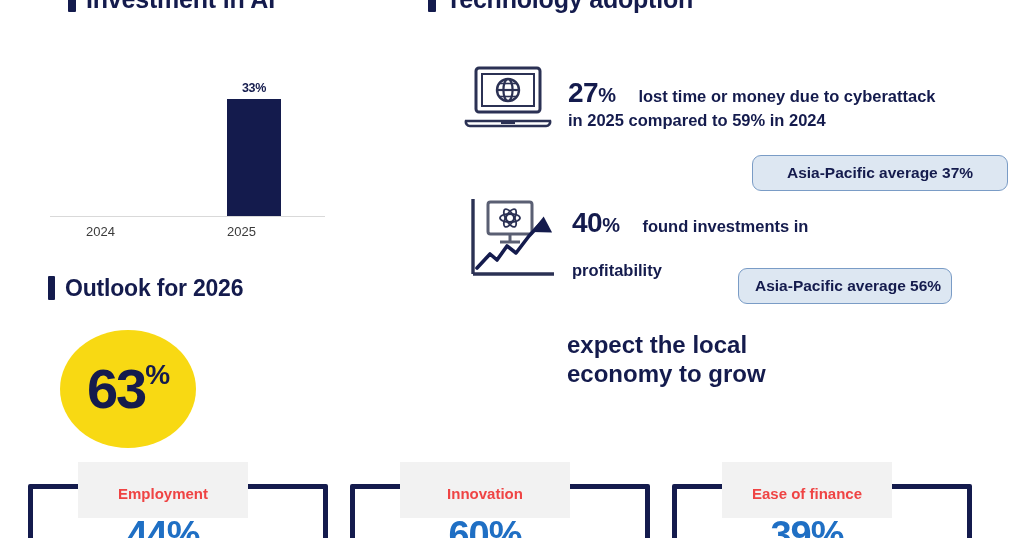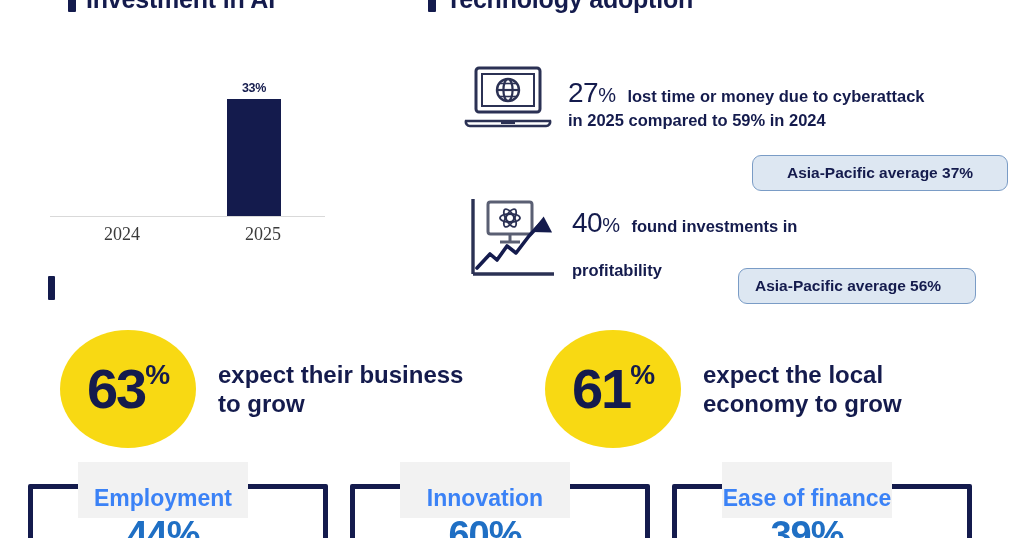--- a/index.html
+++ b/index.html
@@ -92,24 +92,24 @@
   .bar-rect {
     background: #141b4d;
     width: 54px;
   }
   .bar-group.g0 .bar-rect { height: 45px; }
   .bar-group.g1 .bar-rect { height: 118px; }
   .bar-label {
     position: absolute;
     top: 172px;
     width: 54px;
-    text-align: right;
-    font-size: 18px;
+    text-align: left;
+    font-size: 13px;
     color: #3b3b3b;
-    font-family: Liberation Serif, serif;
+    font-family: Liberation Sans, sans-serif;
   }
   .bar-label.l0 { left: 36px; }
   .bar-label.l1 { left: 177px; }
 
   
   .stat-block {
     position: absolute;
     display: flex;
     align-items: flex-start;
     gap: 14px;
@@ -128,41 +128,41 @@
     font-size: 16.5px;
     font-weight: bold;
     color: #141b4d;
     line-height: 1.22;
     padding-top: 12px;
     max-width: 470px;
   }
   #stat-invest .stat-text { padding-top: 10px; max-width: 300px; }
   .stat-big {
     font-size: 28px;
-    font-weight: normal;
+    font-weight: bold;
     letter-spacing: -0.5px;
-    margin-right: 12px;
+    margin-right: 23px;
   }
   .stat-big .pct { font-size: 20px; }
 
   
   .ap-badge {
     position: absolute;
     background: #dde7f2;
     border: 1.4px solid #7a9cc6;
     border-radius: 9px;
     padding: 8px 16px;
     font-size: 15.5px;
     font-weight: bold;
     color: #141b4d;
     white-space: nowrap;
     box-sizing: border-box;
   }
   #ap-badge-cyber  { left: 752px; top: 155px; width: 256px; text-align: center; }
-  #ap-badge-invest { left: 738px; top: 268px; width: 238px; text-align: left; }
+  #ap-badge-invest { left: 738px; top: 268px; width: 214px; text-align: right; }
 
   
   .outlook-item {
     position: absolute;
     display: flex;
     align-items: center;
   }
   #outlook-business { left: 60px; top: 330px; }
   #outlook-economy  { left: 545px; top: 330px; }
 
@@ -226,23 +226,23 @@
   }
   .bracket-notch.n0 { left: 78px;  width: 170px; }
   .bracket-notch.n1 { left: 400px; width: 170px; }
   .bracket-notch.n2 { left: 722px; width: 170px; }
 
   .bracket-label {
     position: absolute;
     top: 23px;
     width: 170px;
     text-align: center;
-    font-size: 23px;
-    font-weight: bold;
-    color: #3b82f6;
+    font-size: 15px;
+    font-weight: bold;
+    color: #ef4444;
     white-space: nowrap;
   }
   .bracket-label.t0 { left: 78px; }
   .bracket-label.t1 { left: 400px; }
   .bracket-label.t2 { left: 722px; }
 
   .bracket-value {
     position: absolute;
     top: 54px;
     width: 170px;
@@ -326,34 +326,30 @@
       <span class="stat-big"><span>40</span><span class="pct">%</span></span><span>found investments in</span><br>
       <br>
       <span>profitability</span>
     </div>
   </div>
 
   <div class="ap-badge" id="ap-badge-invest">Asia-Pacific average  56%</div>
 
   <div class="section-heading" id="heading-outlook">
     <div class="heading-bar"></div>
+    <div class="heading-text">Outlook for 2026</div>
   </div>
 
   <div class="outlook-item" id="outlook-business">
     <div class="circle-pct">
       <div class="circle-num"><span>63</span><span class="pct">%</span></div>
     </div>
-    <div class="outlook-label">expect their business
-to grow</div>
   </div>
 
   <div class="outlook-item" id="outlook-economy">
-    <div class="circle-pct">
-      <div class="circle-num"><span>61</span><span class="pct">%</span></div>
-    </div>
     <div class="outlook-label">expect the local
 economy to grow</div>
   </div>
 
   <div class="bracket-row">
     <div class="bracket-box b0"></div>
     <div class="bracket-box b1"></div>
     <div class="bracket-box b2"></div>
 
     <div class="bracket-notch n0"></div>

